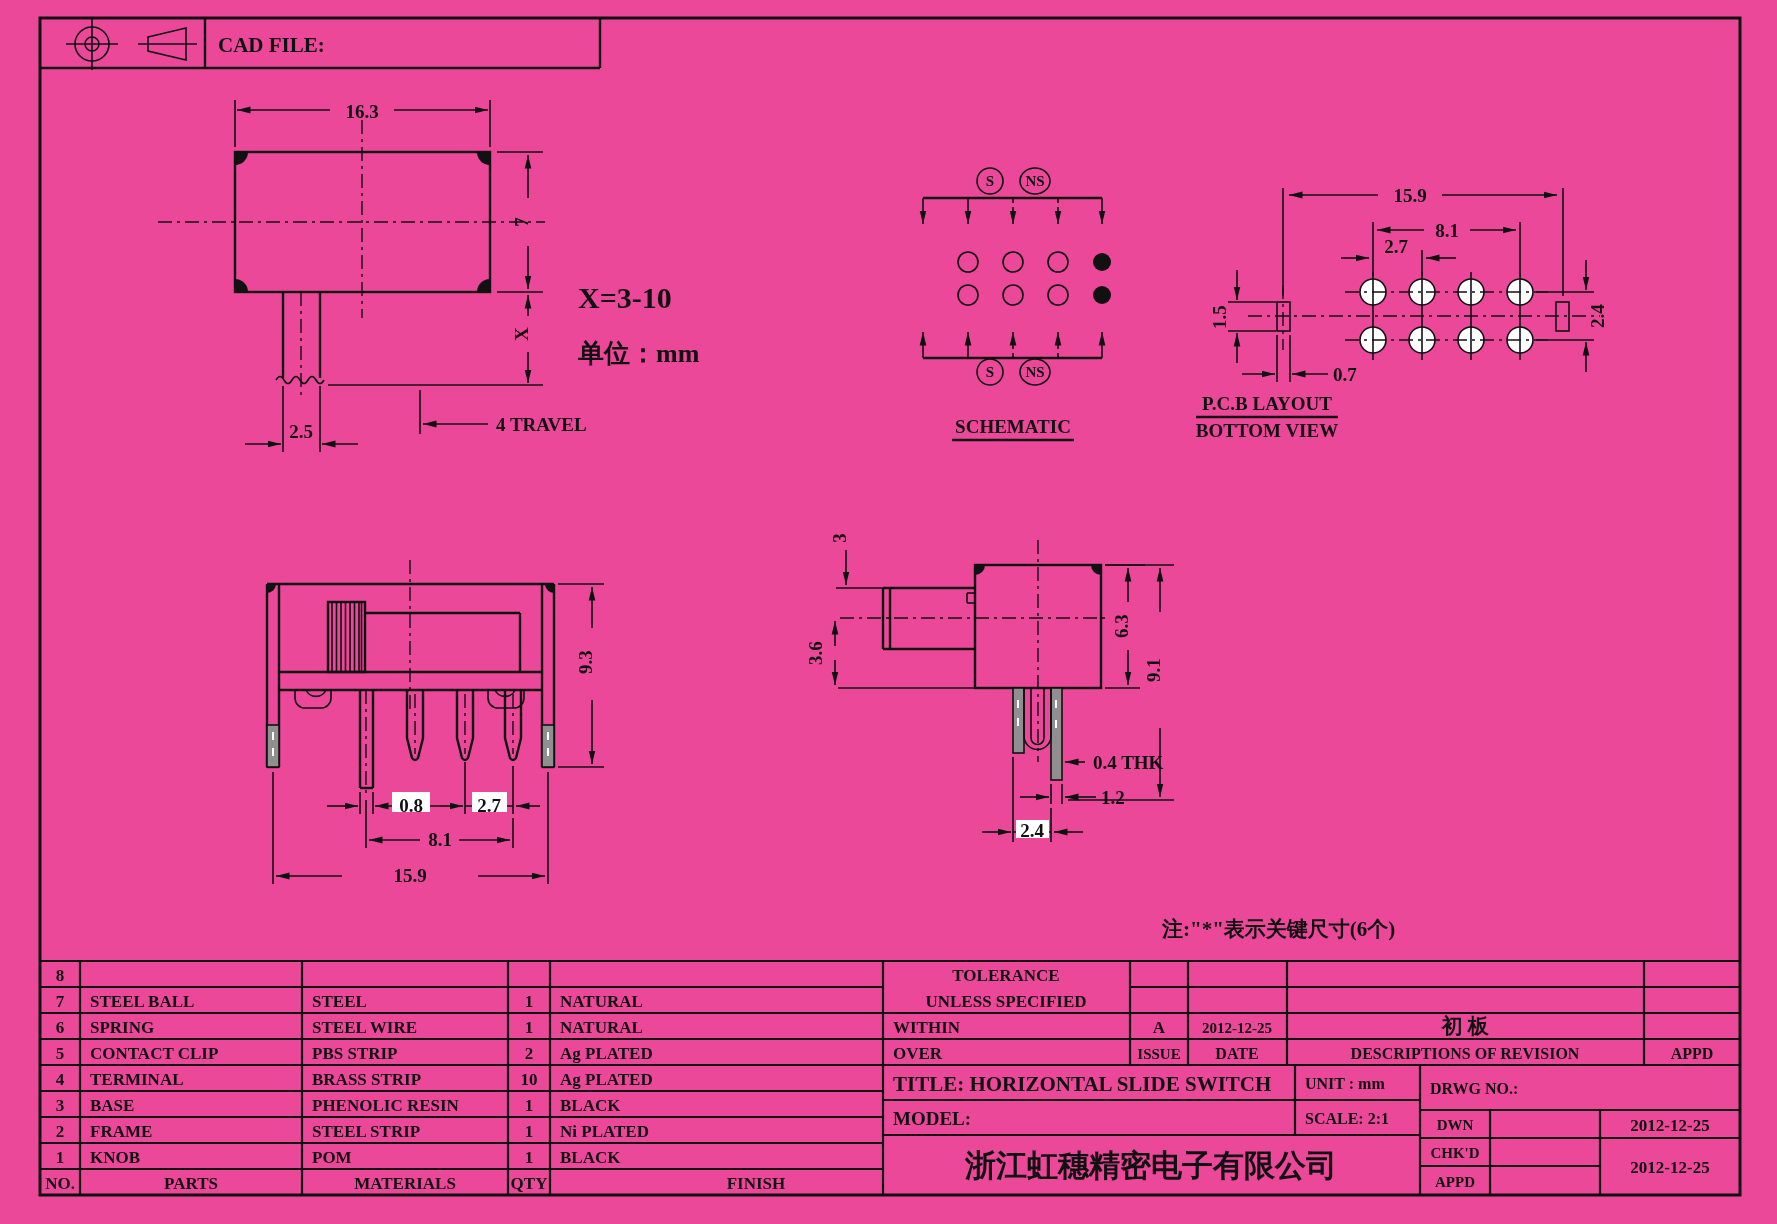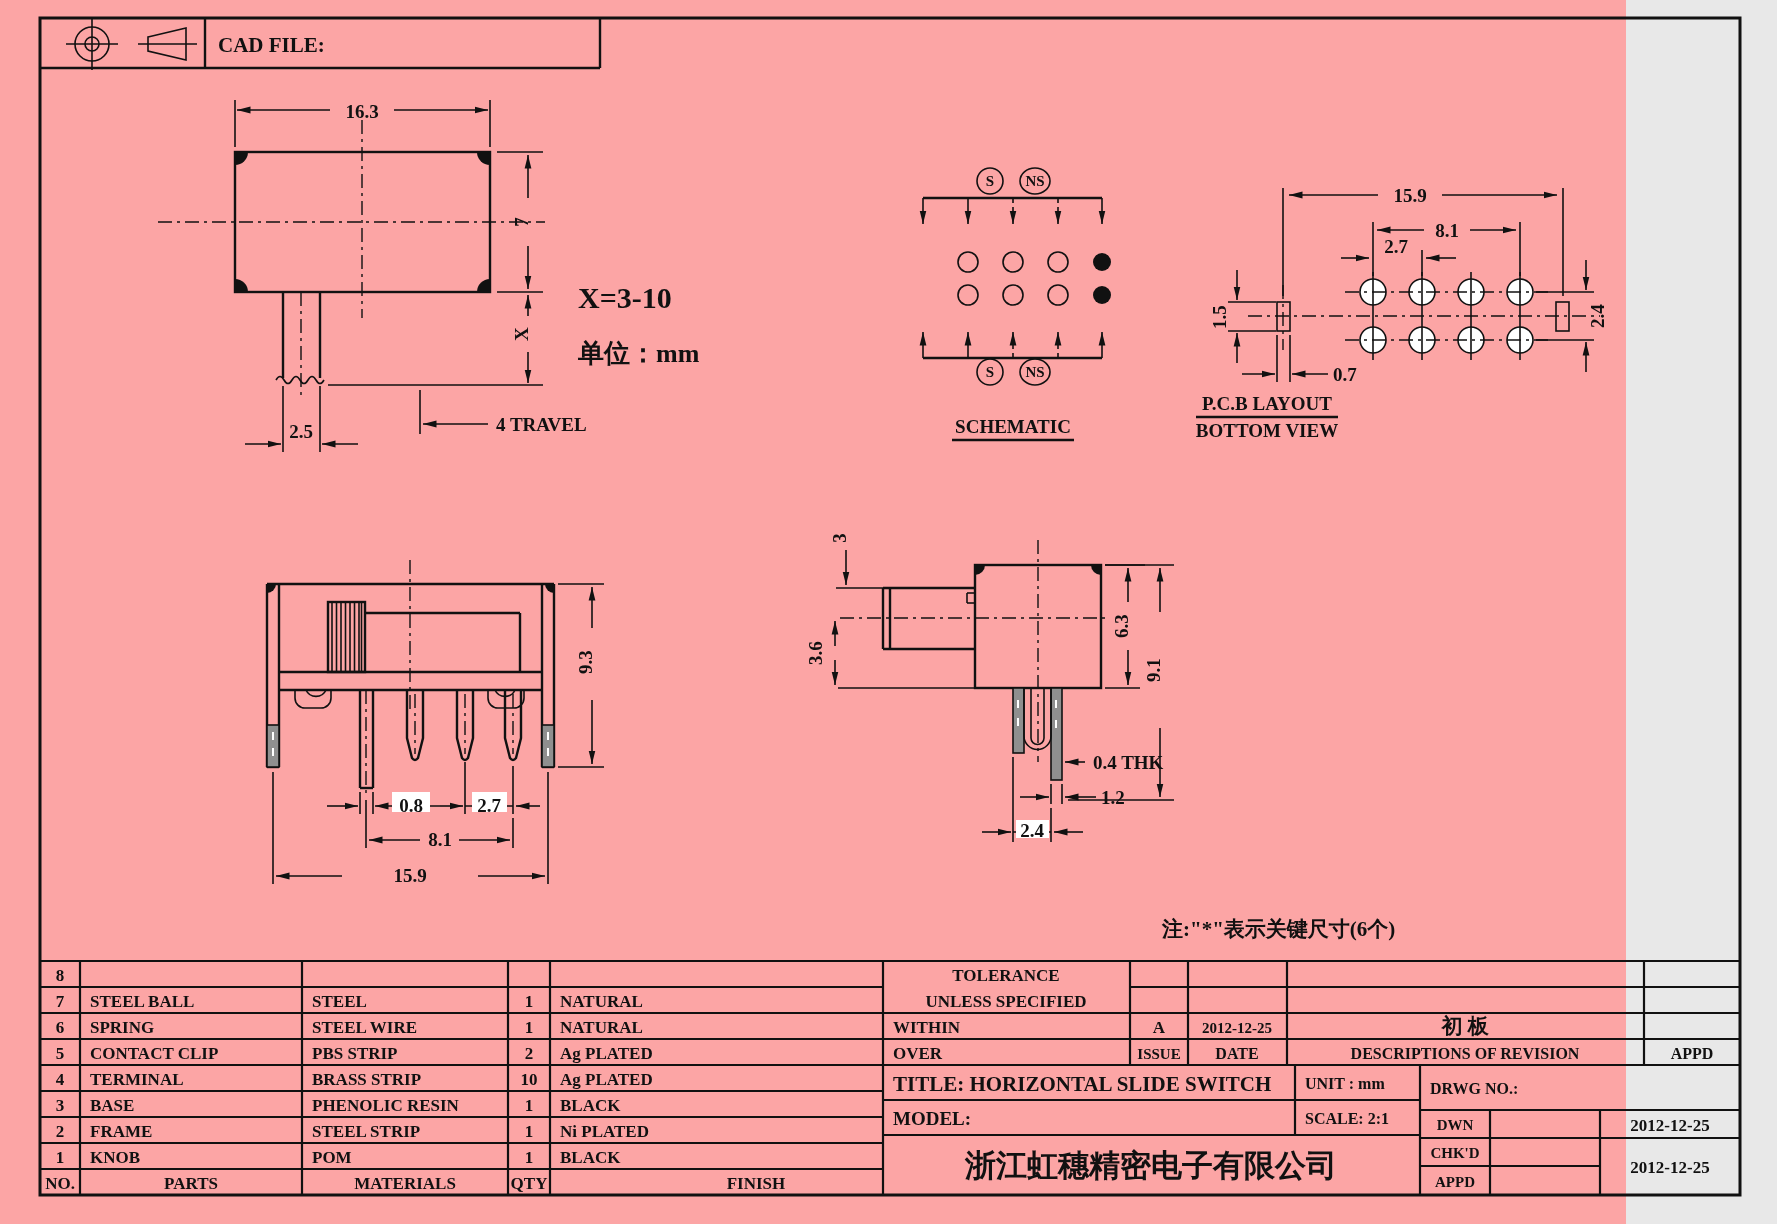--- a/index.html
+++ b/index.html
@@ -1,16 +1,16 @@
 <!DOCTYPE html>
 <html><head>
 <meta charset="utf-8">
 <style>
   html,body{margin:0;padding:0;background:#e8e8e8;}
-  #sheet{position:relative;width:1626px;height:1224px;background:#fca5a5;font-family:"Liberation Serif",serif;}
+  #sheet{position:relative;width:1777px;height:1224px;background:#ec4899;font-family:"Liberation Serif",serif;}
   svg{position:absolute;left:0;top:0;}
   text{font-family:"Liberation Serif",serif;font-weight:bold;fill:#111;}
   .ln{stroke:#111;stroke-width:2.4;fill:none;}
   .lt{stroke:#111;stroke-width:1.6;fill:none;}
   .cl{stroke:#111;stroke-width:1.4;fill:none;stroke-dasharray:14 5 3 5;}
   .dsh{stroke:#111;stroke-width:1.6;fill:none;stroke-dasharray:5 4;}
   .dim{stroke:#111;stroke-width:1.6;fill:none;}
   .tb{stroke:#111;stroke-width:2.2;}
   .gray{fill:#8f8f8f;stroke:#111;stroke-width:1.6;}
   .wedge{fill:#111;stroke:none;}

